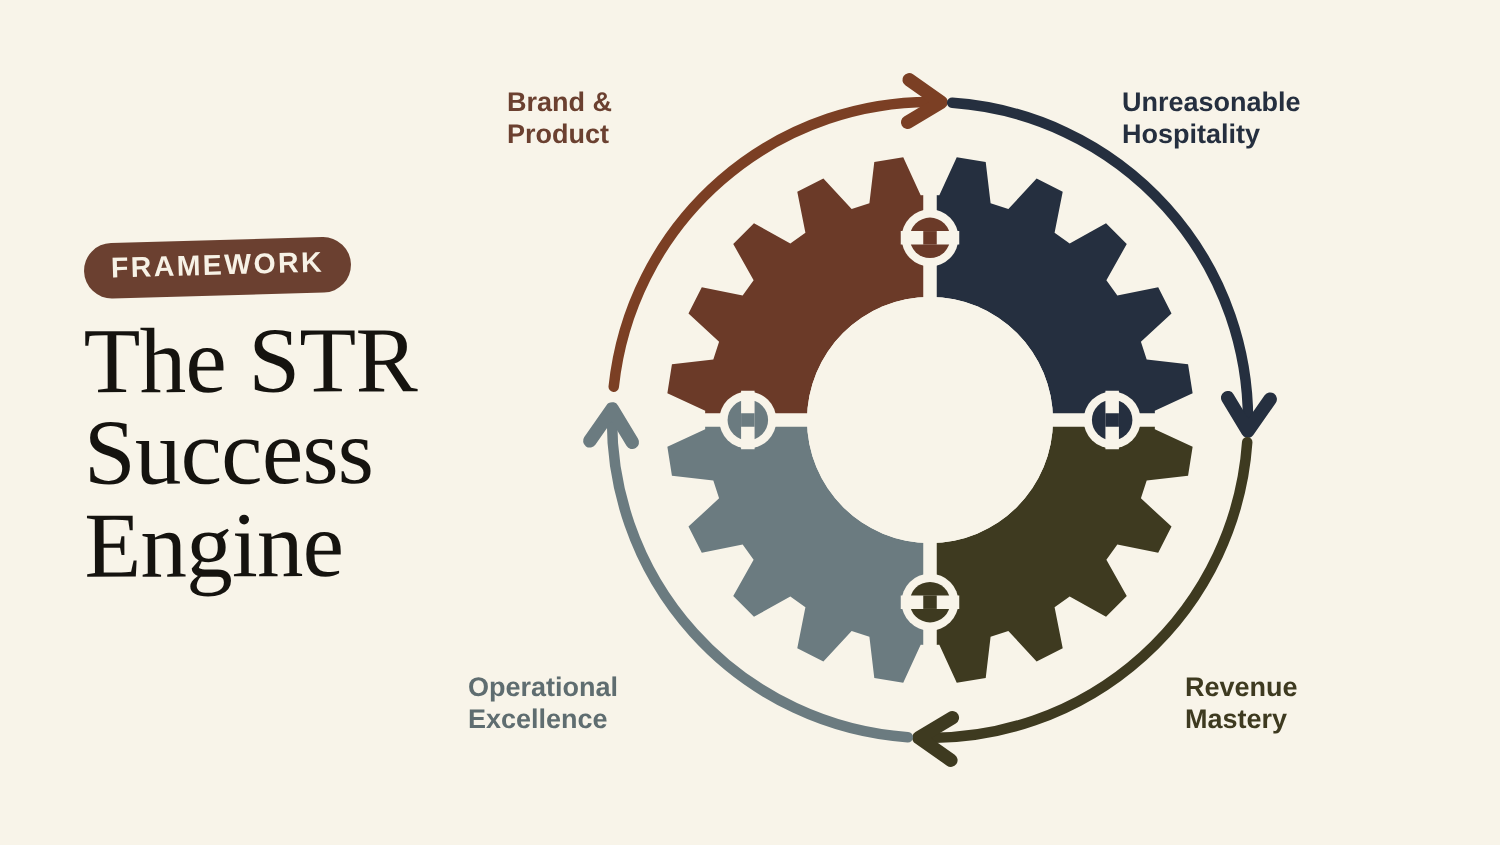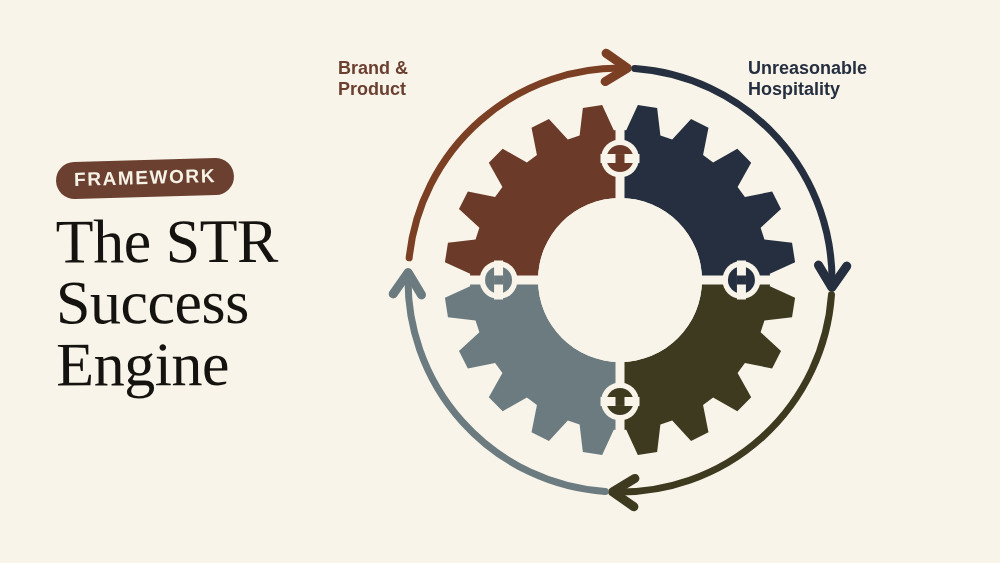--- a/index.html
+++ b/index.html
@@ -74,20 +74,24 @@
       <span class="headline-line">The STR</span>
       <span class="headline-line">Success</span>
       <span class="headline-line">Engine</span>
     </div>
   </div>
 
   <div class="qlabel" id="label-brand">Brand &amp;
 Product</div>
   <div class="qlabel" id="label-hosp">Unreasonable
 Hospitality</div>
+  <div class="qlabel" id="label-revenue">Revenue
+Mastery</div>
+  <div class="qlabel" id="label-ops">Operational
+Excellence</div>
 
   <svg id="gear-svg" width="1000" height="563" viewBox="0 0 1000 563" style="position:absolute;left:0;top:0;">
       <g>
         <path d="M 538.00 280.00 L 470.00 280.00 L 470.13 273.78 L 444.91 262.16 L 447.96 242.86 L 475.54 239.60 L 479.39 227.77 L 458.99 208.93 L 467.86 191.52 L 495.10 196.94 L 502.41 186.88 L 488.83 162.65 L 502.65 148.83 L 526.88 162.41 L 536.94 155.10 L 531.52 127.86 L 548.93 118.99 L 567.77 139.39 L 579.60 135.54 L 582.86 107.96 L 602.16 104.91 L 613.78 130.13 L 620.00 130.00 L 620.00 198.00 A 82 82 0 0 0 538.00 280.00 Z" fill="#6b3a28"></path>
         <path d="M 620.00 198.00 L 620.00 130.00 L 626.22 130.13 L 637.84 104.91 L 657.14 107.96 L 660.40 135.54 L 672.23 139.39 L 691.07 118.99 L 708.48 127.86 L 703.06 155.10 L 713.12 162.41 L 737.35 148.83 L 751.17 162.65 L 737.59 186.88 L 744.90 196.94 L 772.14 191.52 L 781.01 208.93 L 760.61 227.77 L 764.46 239.60 L 792.04 242.86 L 795.09 262.16 L 769.87 273.78 L 770.00 280.00 L 702.00 280.00 A 82 82 0 0 0 620.00 198.00 Z" fill="#252f3f"></path>
         <path d="M 702.00 280.00 L 770.00 280.00 L 769.87 286.22 L 795.09 297.84 L 792.04 317.14 L 764.46 320.40 L 760.61 332.23 L 781.01 351.07 L 772.14 368.48 L 744.90 363.06 L 737.59 373.12 L 751.17 397.35 L 737.35 411.17 L 713.12 397.59 L 703.06 404.90 L 708.48 432.14 L 691.07 441.01 L 672.23 420.61 L 660.40 424.46 L 657.14 452.04 L 637.84 455.09 L 626.22 429.87 L 620.00 430.00 L 620.00 362.00 A 82 82 0 0 0 702.00 280.00 Z" fill="#3e3a20"></path>
         <path d="M 620.00 362.00 L 620.00 430.00 L 613.78 429.87 L 602.16 455.09 L 582.86 452.04 L 579.60 424.46 L 567.77 420.61 L 548.93 441.01 L 531.52 432.14 L 536.94 404.90 L 526.88 397.59 L 502.65 411.17 L 488.83 397.35 L 502.41 373.12 L 495.10 363.06 L 467.86 368.48 L 458.99 351.07 L 479.39 332.23 L 475.54 320.40 L 447.96 317.14 L 444.91 297.84 L 470.13 286.22 L 470.00 280.00 L 538.00 280.00 A 82 82 0 0 0 620.00 362.00 Z" fill="#6b7b80"></path>
       </g>
       <g>
         <line x1="620" y1="100" x2="620" y2="460" stroke="#f8f4e9" stroke-width="9"></line>

